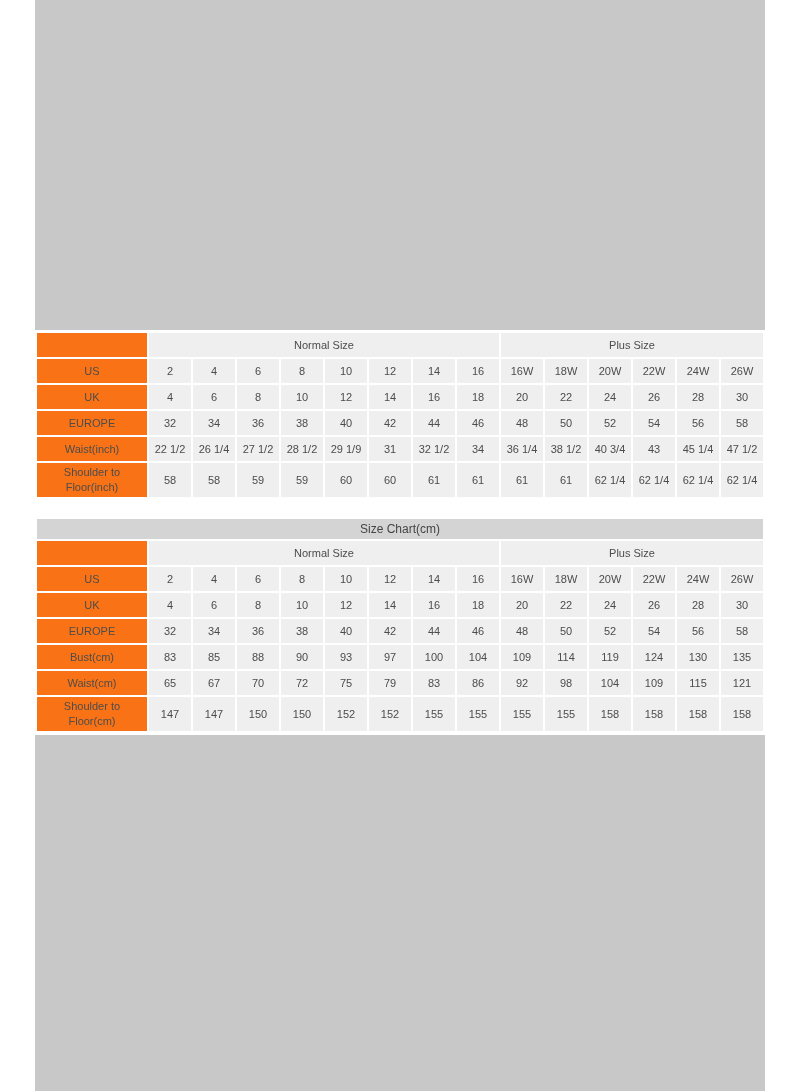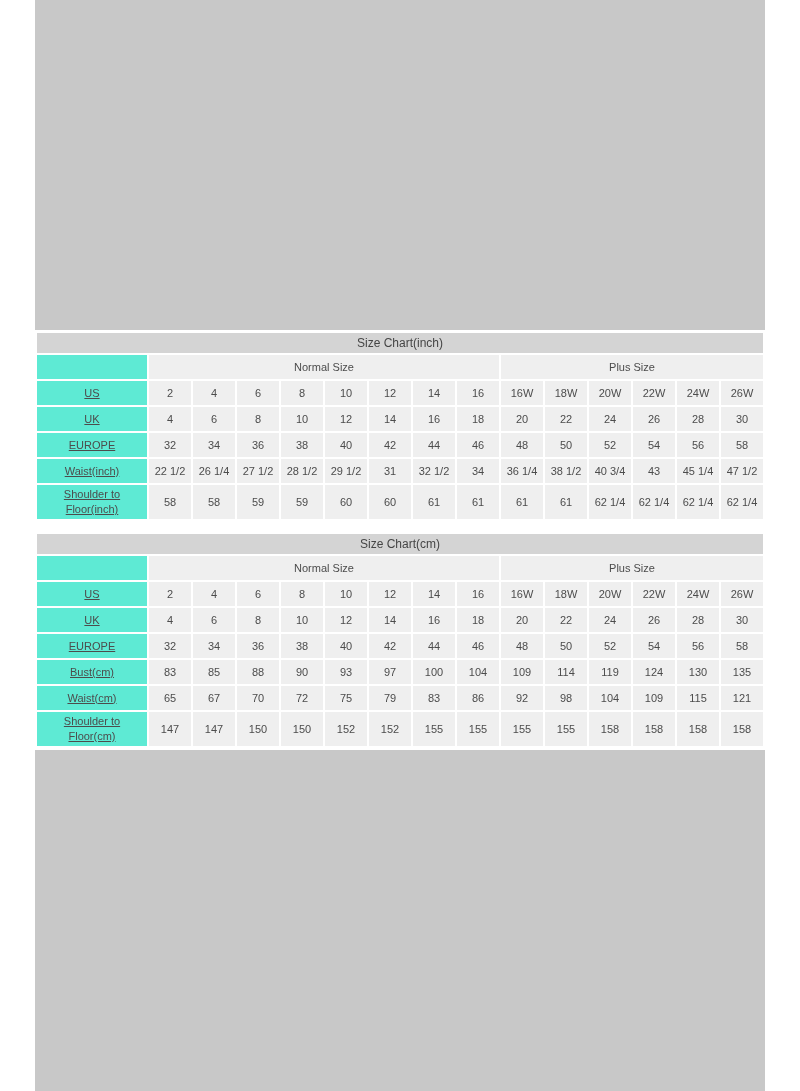--- a/index.html
+++ b/index.html
@@ -35,43 +35,42 @@
     padding: 1px 0 2px 0;
     background: #ffffff;
   }
   table.size-table {
     width: 730px;
     border-collapse: separate;
     border-spacing: 2px;
     table-layout: fixed;
   }
   table.size-table + table.size-table {
-    margin-top: 11px;
+    margin-top: 18px;
   }
   col.col-label { width: 110px; }
   td {
     text-align: center;
     vertical-align: middle;
     color: #4c4c4c;
     font-size: 11px;
     height: 20px;
     padding: 0;
     line-height: 15px;
     overflow: hidden;
   }
   td.title-cell {
     background: #d4d4d4;
     font-size: 12px;
     color: #454545;
   }
   td.label-cell {
-    background: #5eead4;
+    background: #f97316;
     white-space: pre-line;
     padding: 2px 19px;
-    text-decoration: underline;
   }
   td.group-cell,
   td.data-cell {
     background: #efefef;
   }
 </style>
 </head>
 <body>
 
 <div class="page">
@@ -79,23 +78,20 @@
   <div class="gray-block top"></div>
 
   <div class="tables-area">
 
     <table class="size-table">
       <colgroup>
         <col class="col-label">
         <col span="14">
       </colgroup>
       <thead>
-        <tr>
-          <td class="title-cell" colspan="15">Size Chart(inch)</td>
-        </tr>
         <tr>
           <td class="label-cell"></td>
           <td class="group-cell" colspan="8">Normal Size</td>
           <td class="group-cell" colspan="6">Plus Size</td>
         </tr>
       </thead>
       <tbody>
           <tr>
             <td class="label-cell">US</td>
             <td class="data-cell">2</td>
@@ -146,21 +142,21 @@
             <td class="data-cell">54</td>
             <td class="data-cell">56</td>
             <td class="data-cell">58</td>
           </tr>
           <tr>
             <td class="label-cell">Waist(inch)</td>
             <td class="data-cell">22 1/2</td>
             <td class="data-cell">26 1/4</td>
             <td class="data-cell">27 1/2</td>
             <td class="data-cell">28 1/2</td>
-            <td class="data-cell">29 1/2</td>
+            <td class="data-cell">29 1/9</td>
             <td class="data-cell">31</td>
             <td class="data-cell">32 1/2</td>
             <td class="data-cell">34</td>
             <td class="data-cell">36 1/4</td>
             <td class="data-cell">38 1/2</td>
             <td class="data-cell">40 3/4</td>
             <td class="data-cell">43</td>
             <td class="data-cell">45 1/4</td>
             <td class="data-cell">47 1/2</td>
           </tr>

